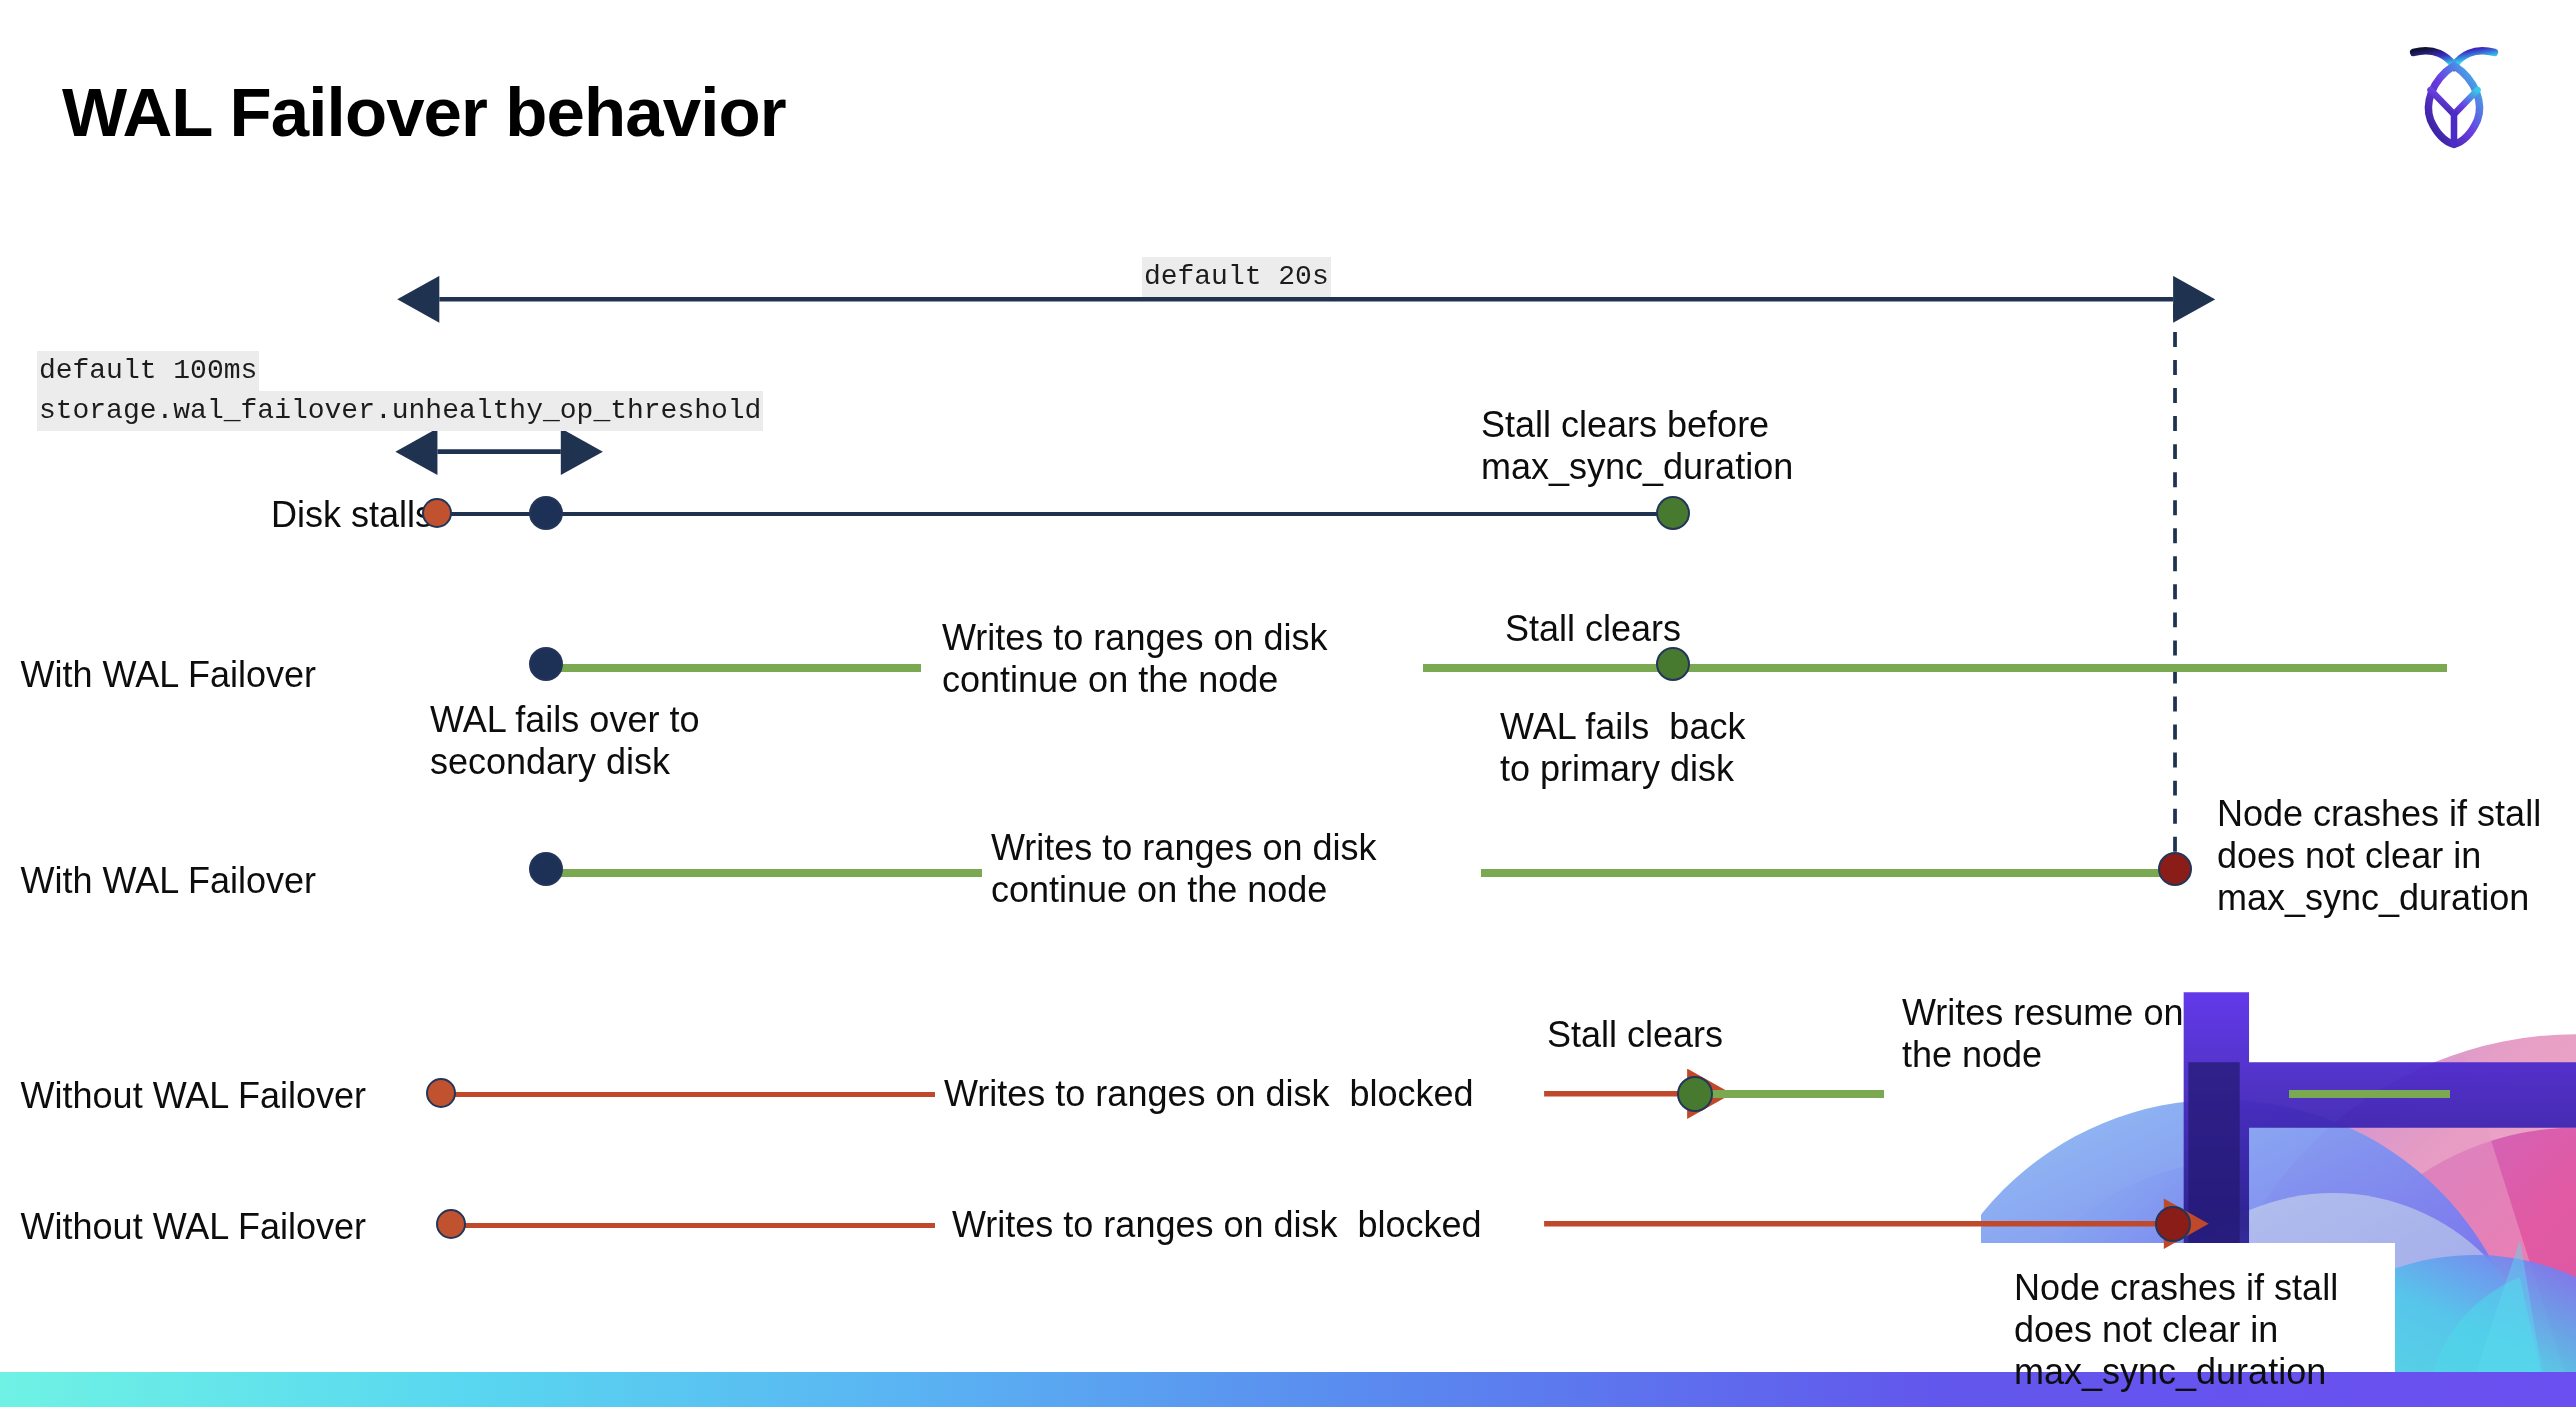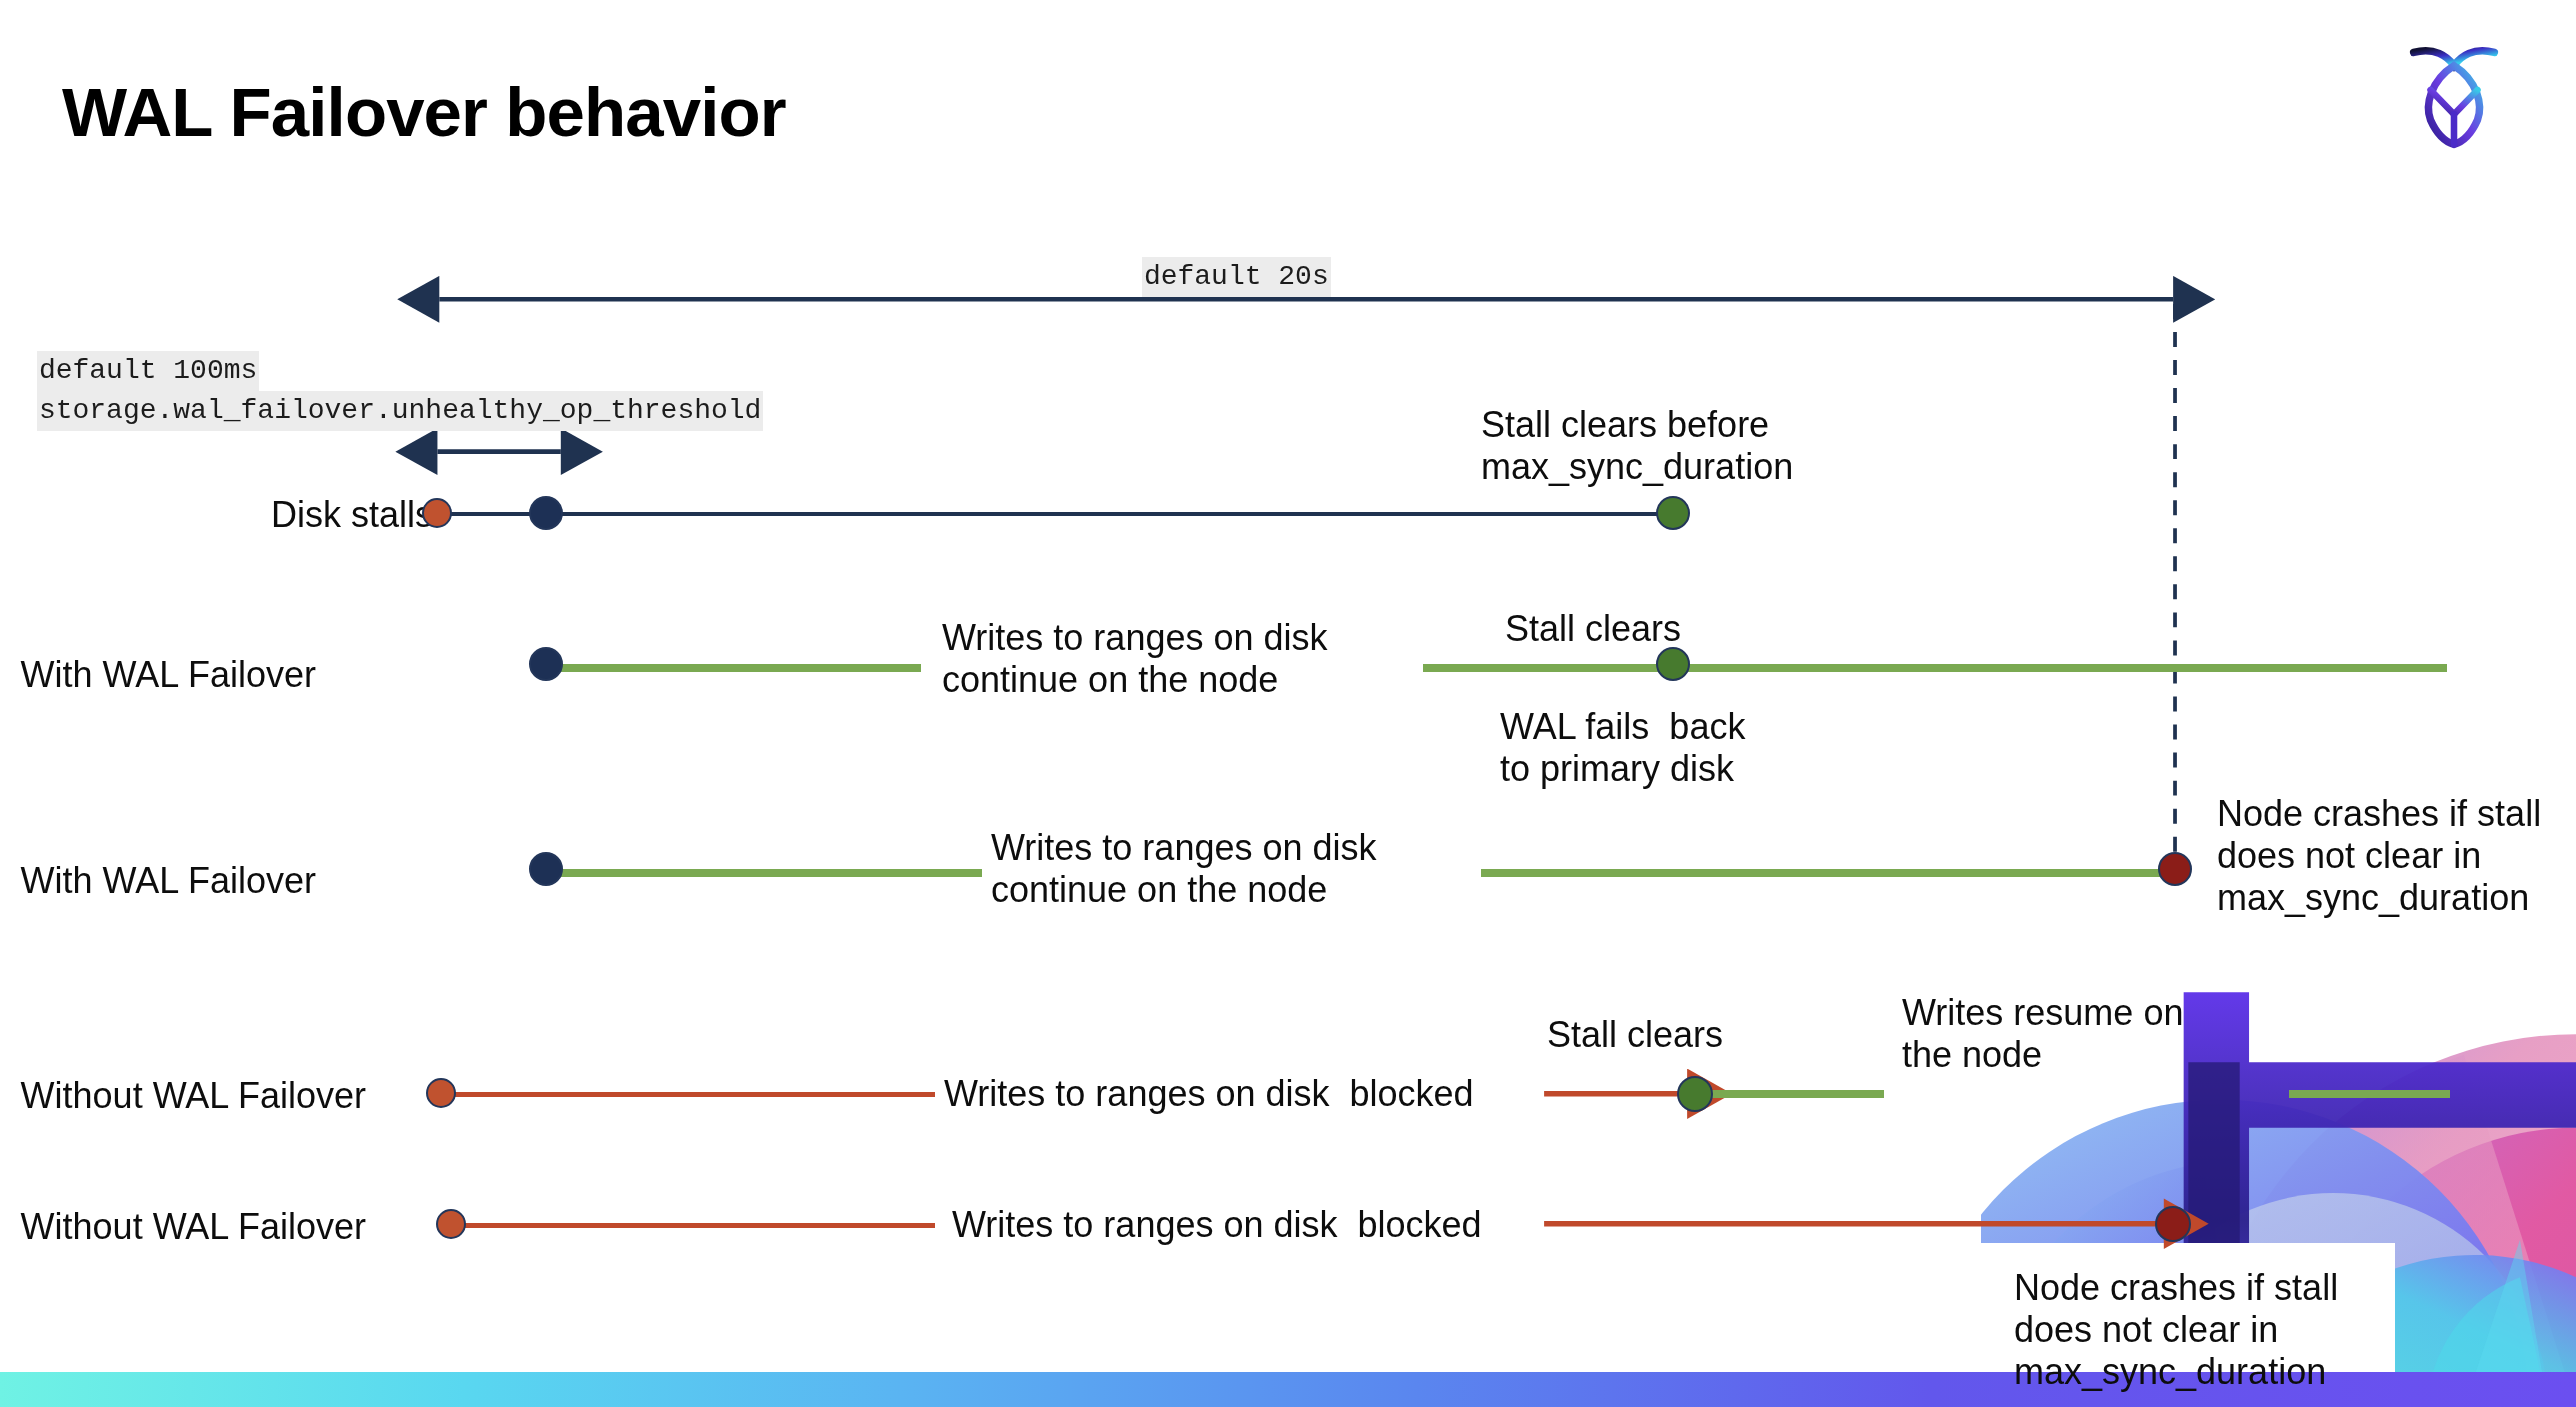--- a/index.html
+++ b/index.html
@@ -211,20 +211,22 @@
 max_sync_duration</div>
 
   <div class="lbl l" style="left:20.6px;top:654px;width:393px;">With WAL Failover</div>
 
   <div class="hline green-line" style="left:547px;top:664px;width:374px;"></div>
   <div class="hline green-line" style="left:1423px;top:664px;width:1024px;"></div>
 
   <div class="dot dot-navy" style="left:529px;top:647px;width:34px;height:34px;"></div>
   <div class="dot dot-green" style="left:1656px;top:647px;width:34px;height:34px;"></div>
 
+  <div class="lbl c" style="left:430px;top:699px;width:393px;">WAL fails over to
+secondary disk</div>
   <div class="lbl c" style="left:942px;top:617px;width:430px;">Writes to ranges on disk
 continue on the node</div>
   <div class="lbl c" style="left:1505px;top:608px;width:336px;">Stall clears</div>
   <div class="lbl c" style="left:1500px;top:706px;width:346px;">WAL fails  back
 to primary disk</div>
 
   <div class="lbl l" style="left:20.6px;top:860px;width:393px;">With WAL Failover</div>
 
   <div class="hline green-line" style="left:547px;top:869px;width:435px;"></div>
   <div class="hline green-line" style="left:1481px;top:869px;width:692px;"></div>

